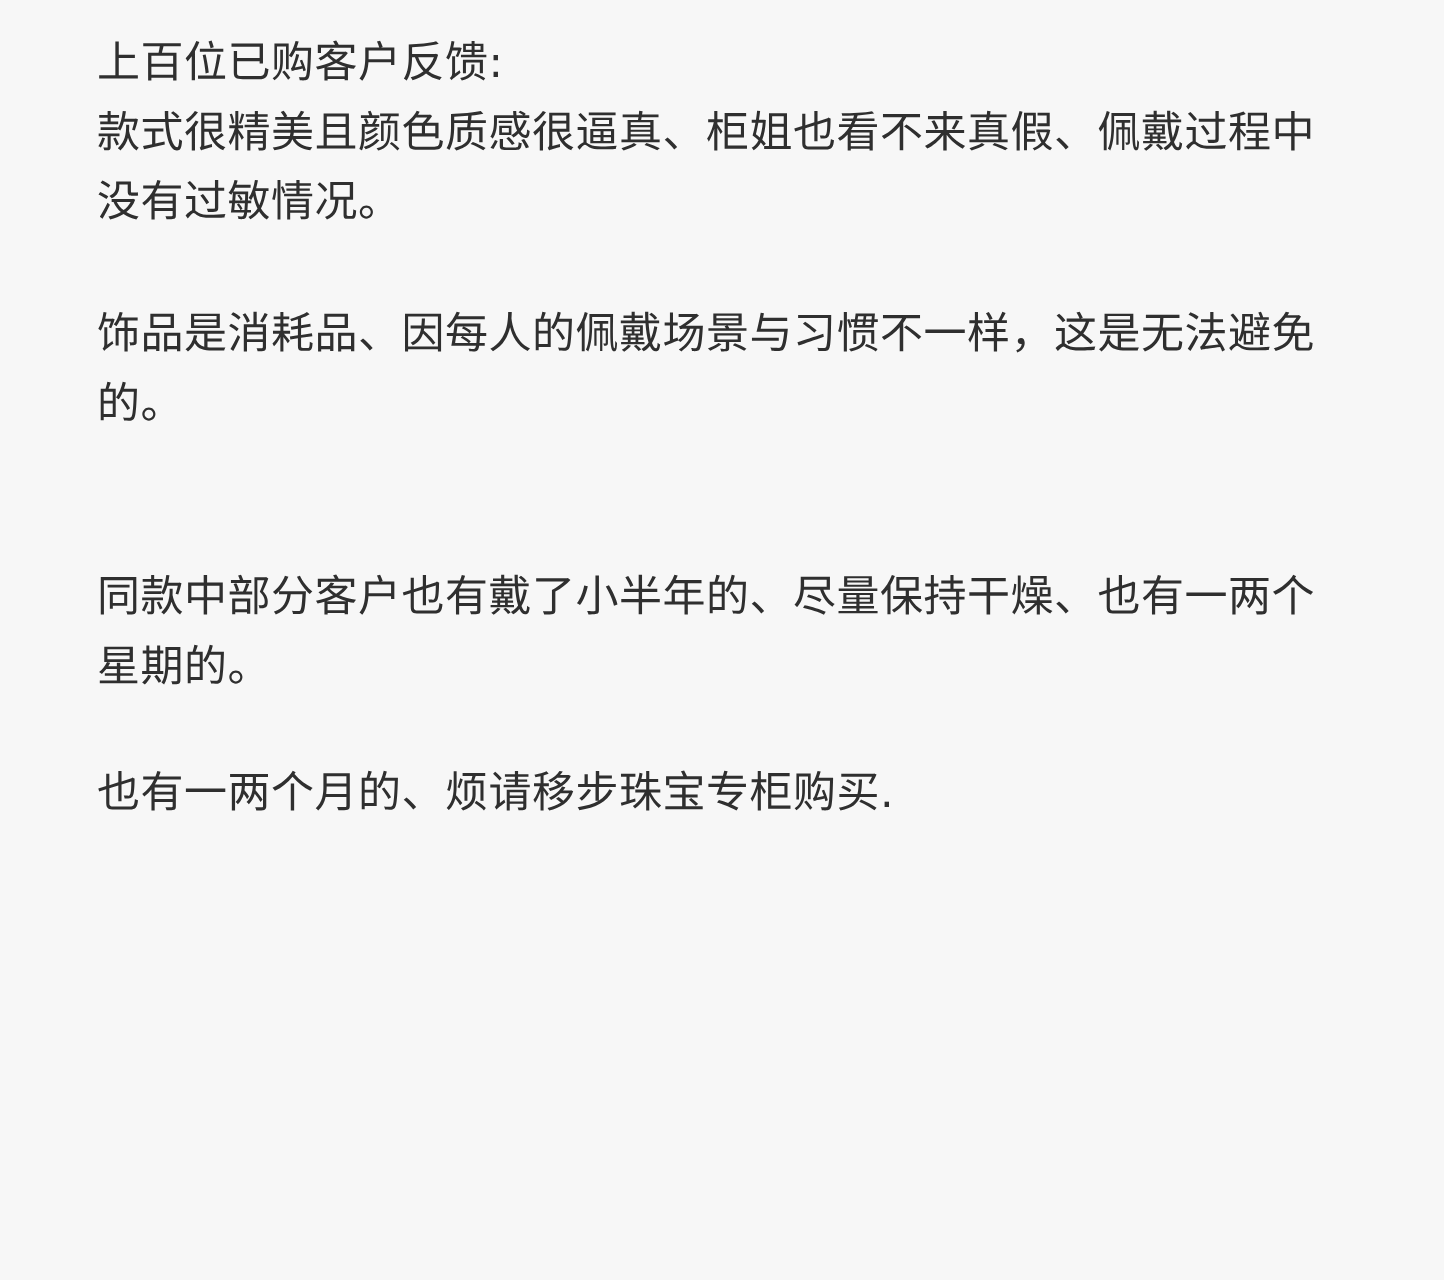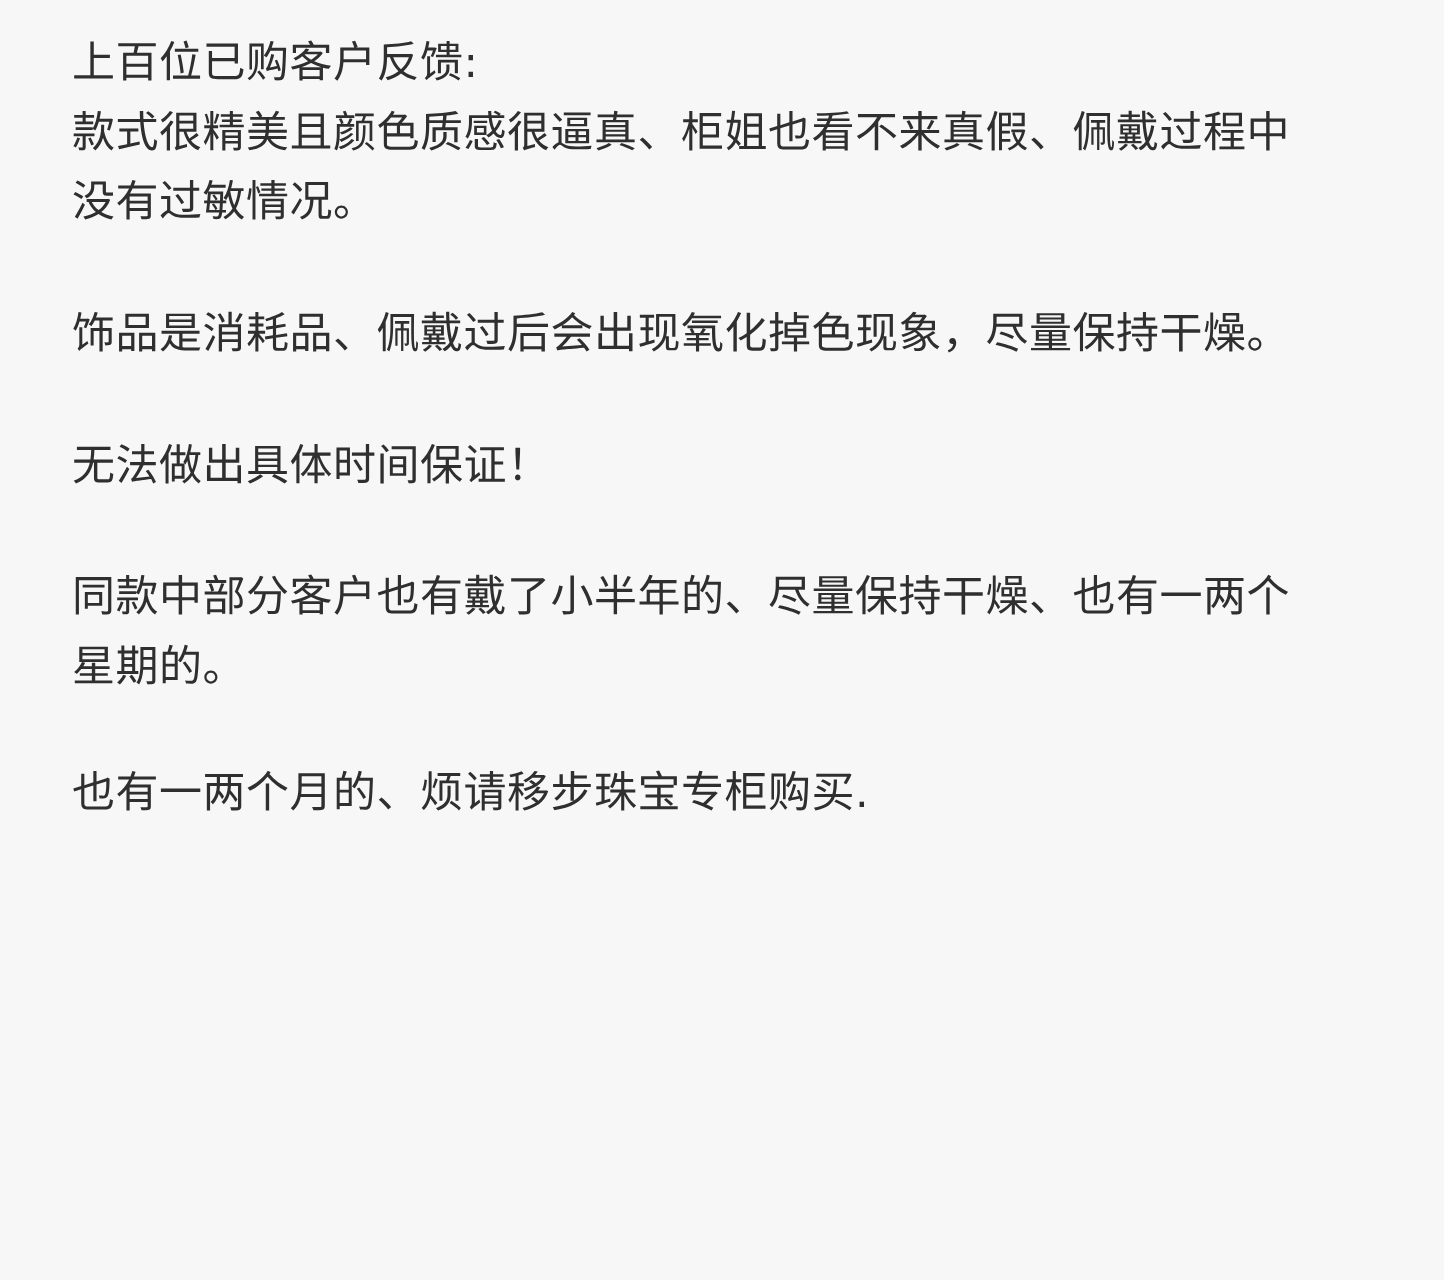--- a/index.html
+++ b/index.html
@@ -10,21 +10,21 @@
   body {
     width: 1444px;
     min-height: 1280px;
     font-family: "DejaVu Sans", "Liberation Sans", sans-serif;
     color: #2b2b2b;
   }
   .page {
     width: 1428px;
     min-height: 1280px;
     box-sizing: border-box;
-    padding: 28px 110px 20px 72px;
+    padding: 28px 110px 20px 97px;
     background: #f7f7f7;
   }
   .block {
     margin: 0 0 0 0;
   }
   .para {
     font-size: 43px;
     line-height: 1.62;
     letter-spacing: 0.5px;
     font-weight: 400;
@@ -45,27 +45,26 @@
 <div class="page">
 
   <div class="block">
     <p class="para">上百位已购客户反馈:</p>
     <p class="para">款式很精美且颜色质感很逼真、柜姐也看不来真假、佩戴过程中没有过敏情况。</p>
   </div>
 
   <div class="spacer"></div>
 
   <div class="block">
-    <p class="para">饰品是消耗品、佩戴过后会出现氧化掉色现象，尽量保持干燥。</p>
+    <p class="para">饰品是消耗品、因每人的佩戴场景与习惯不一样，这是无法避免的。</p>
   </div>
 
   <div class="spacer"></div>
 
   <div class="block">
-    <p class="para">无法做出具体时间保证！</p>
   </div>
 
   <div class="spacer"></div>
 
   <div class="block">
     <p class="para">同款中部分客户也有戴了小半年的、尽量保持干燥、也有一两个星期的。</p>
   </div>
 
   <div class="spacer-small"></div>
 

